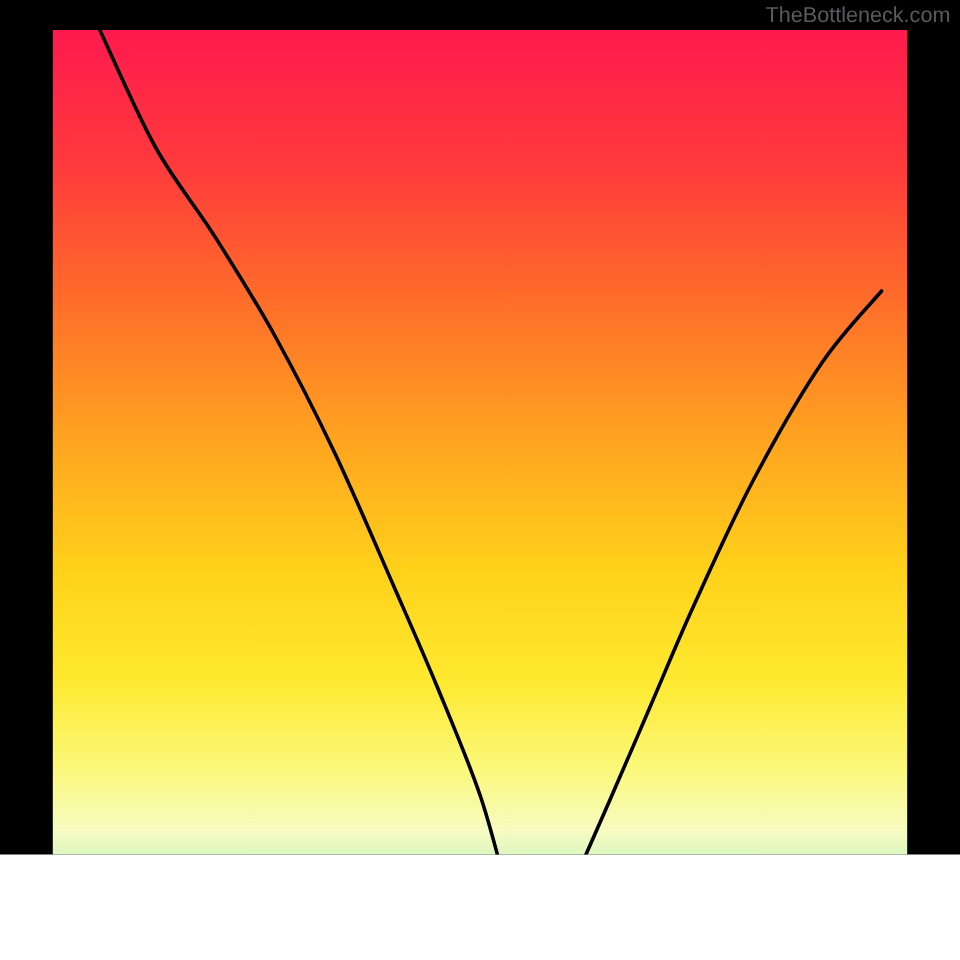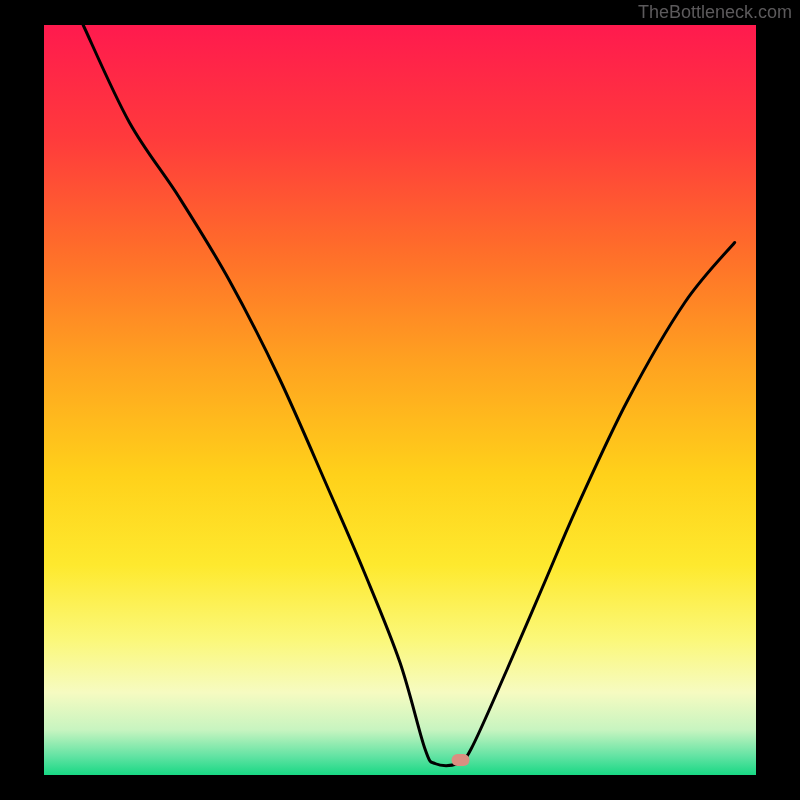--- a/index.html
+++ b/index.html
@@ -4,21 +4,21 @@
 <style>
   body {
     margin: 0;
     padding: 0;
     background: #fff;
     font-family: Arial, Helvetica, sans-serif;
   }
   .chart-container {
     position: relative;
     width: 800px;
-    height: 800px;
+    height: 712px;
   }
   .watermark {
     position: absolute;
     top: 2px;
     right: 8px;
     color: #5c5a5c;
     font-size: 18px;
     font-weight: 500;
     z-index: 10;
   }

